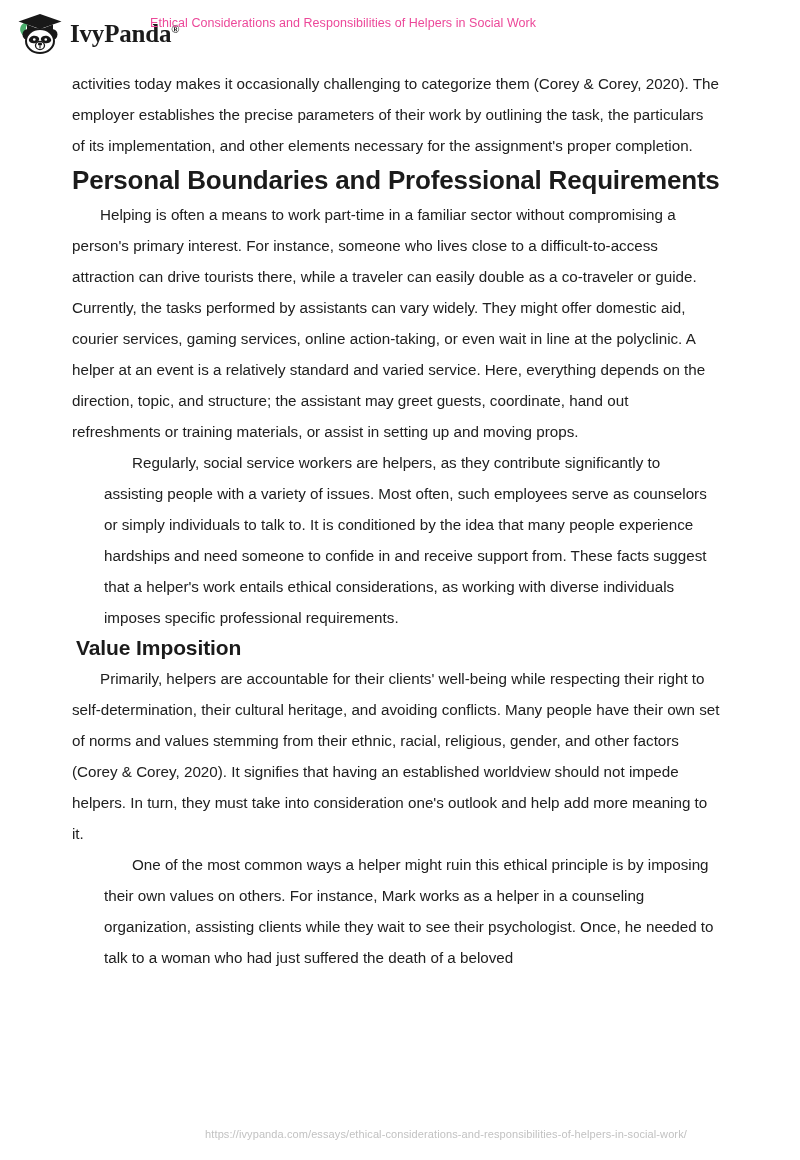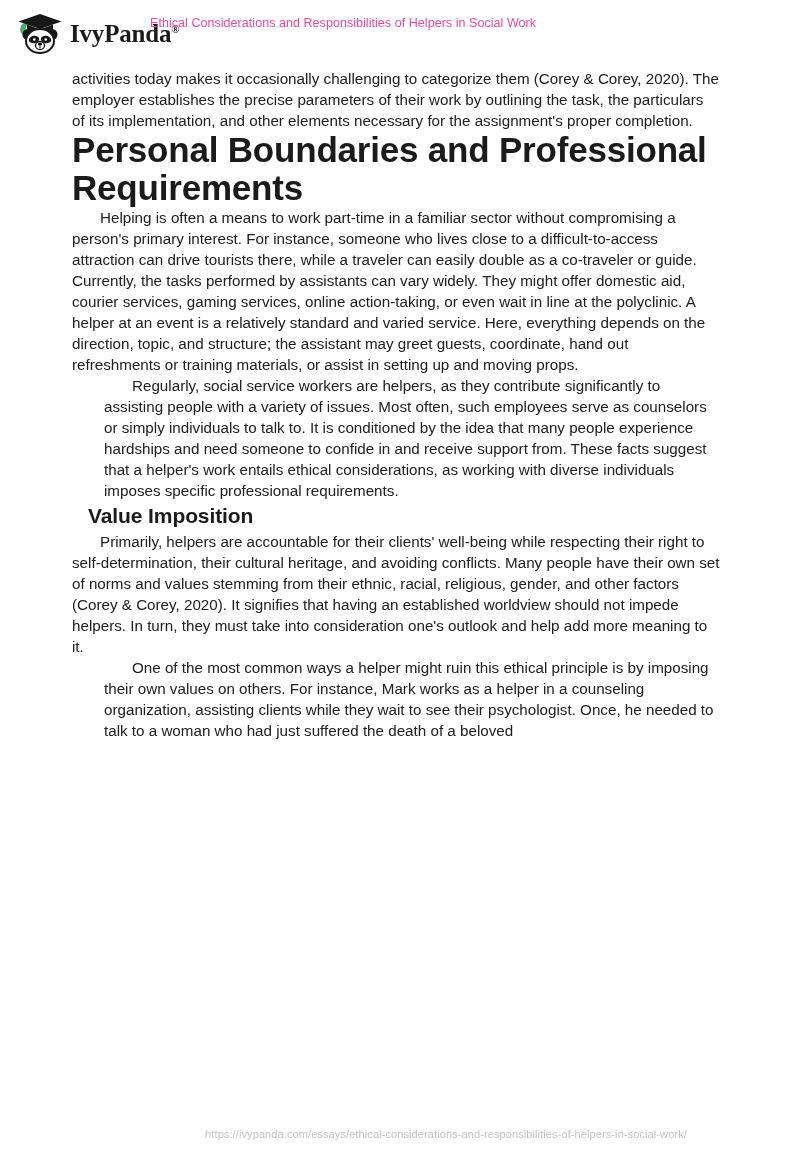--- a/index.html
+++ b/index.html
@@ -75,47 +75,47 @@
   
   .content {
     position: absolute;
     left: 72px;
     top: 68px;
     width: 648px;
   }
   .content p {
     margin: 0 0 0 0;
     font-size: 15.2px;
-    line-height: 21px;
+    line-height: 31px;
     color: #202020;
     text-align: left;
     text-indent: 28px;
   }
   .content p.no-indent {
     text-indent: 0;
   }
   .content p + p {
     margin-top: 14px;
     margin-left: 32px;
   }
 
   h2.section-title {
-    font-size: 35px;
+    font-size: 26px;
     font-weight: bold;
     line-height: 38px;
     color: #1b1b1b;
     margin: 30px 0 0 0;
     letter-spacing: -0.2px;
   }
   h3.sub-title {
     font-size: 21px;
     font-weight: bold;
     line-height: 30px;
     color: #1b1b1b;
-    margin: 26px 0 0 16px;
+    margin: 26px 0 0 4px;
     letter-spacing: -0.1px;
   }
   h2.section-title + p,
   h3.sub-title + p {
     margin-top: 18px;
   }
   .block + .block { margin-top: 0; }
 
   
   .page-footer {

